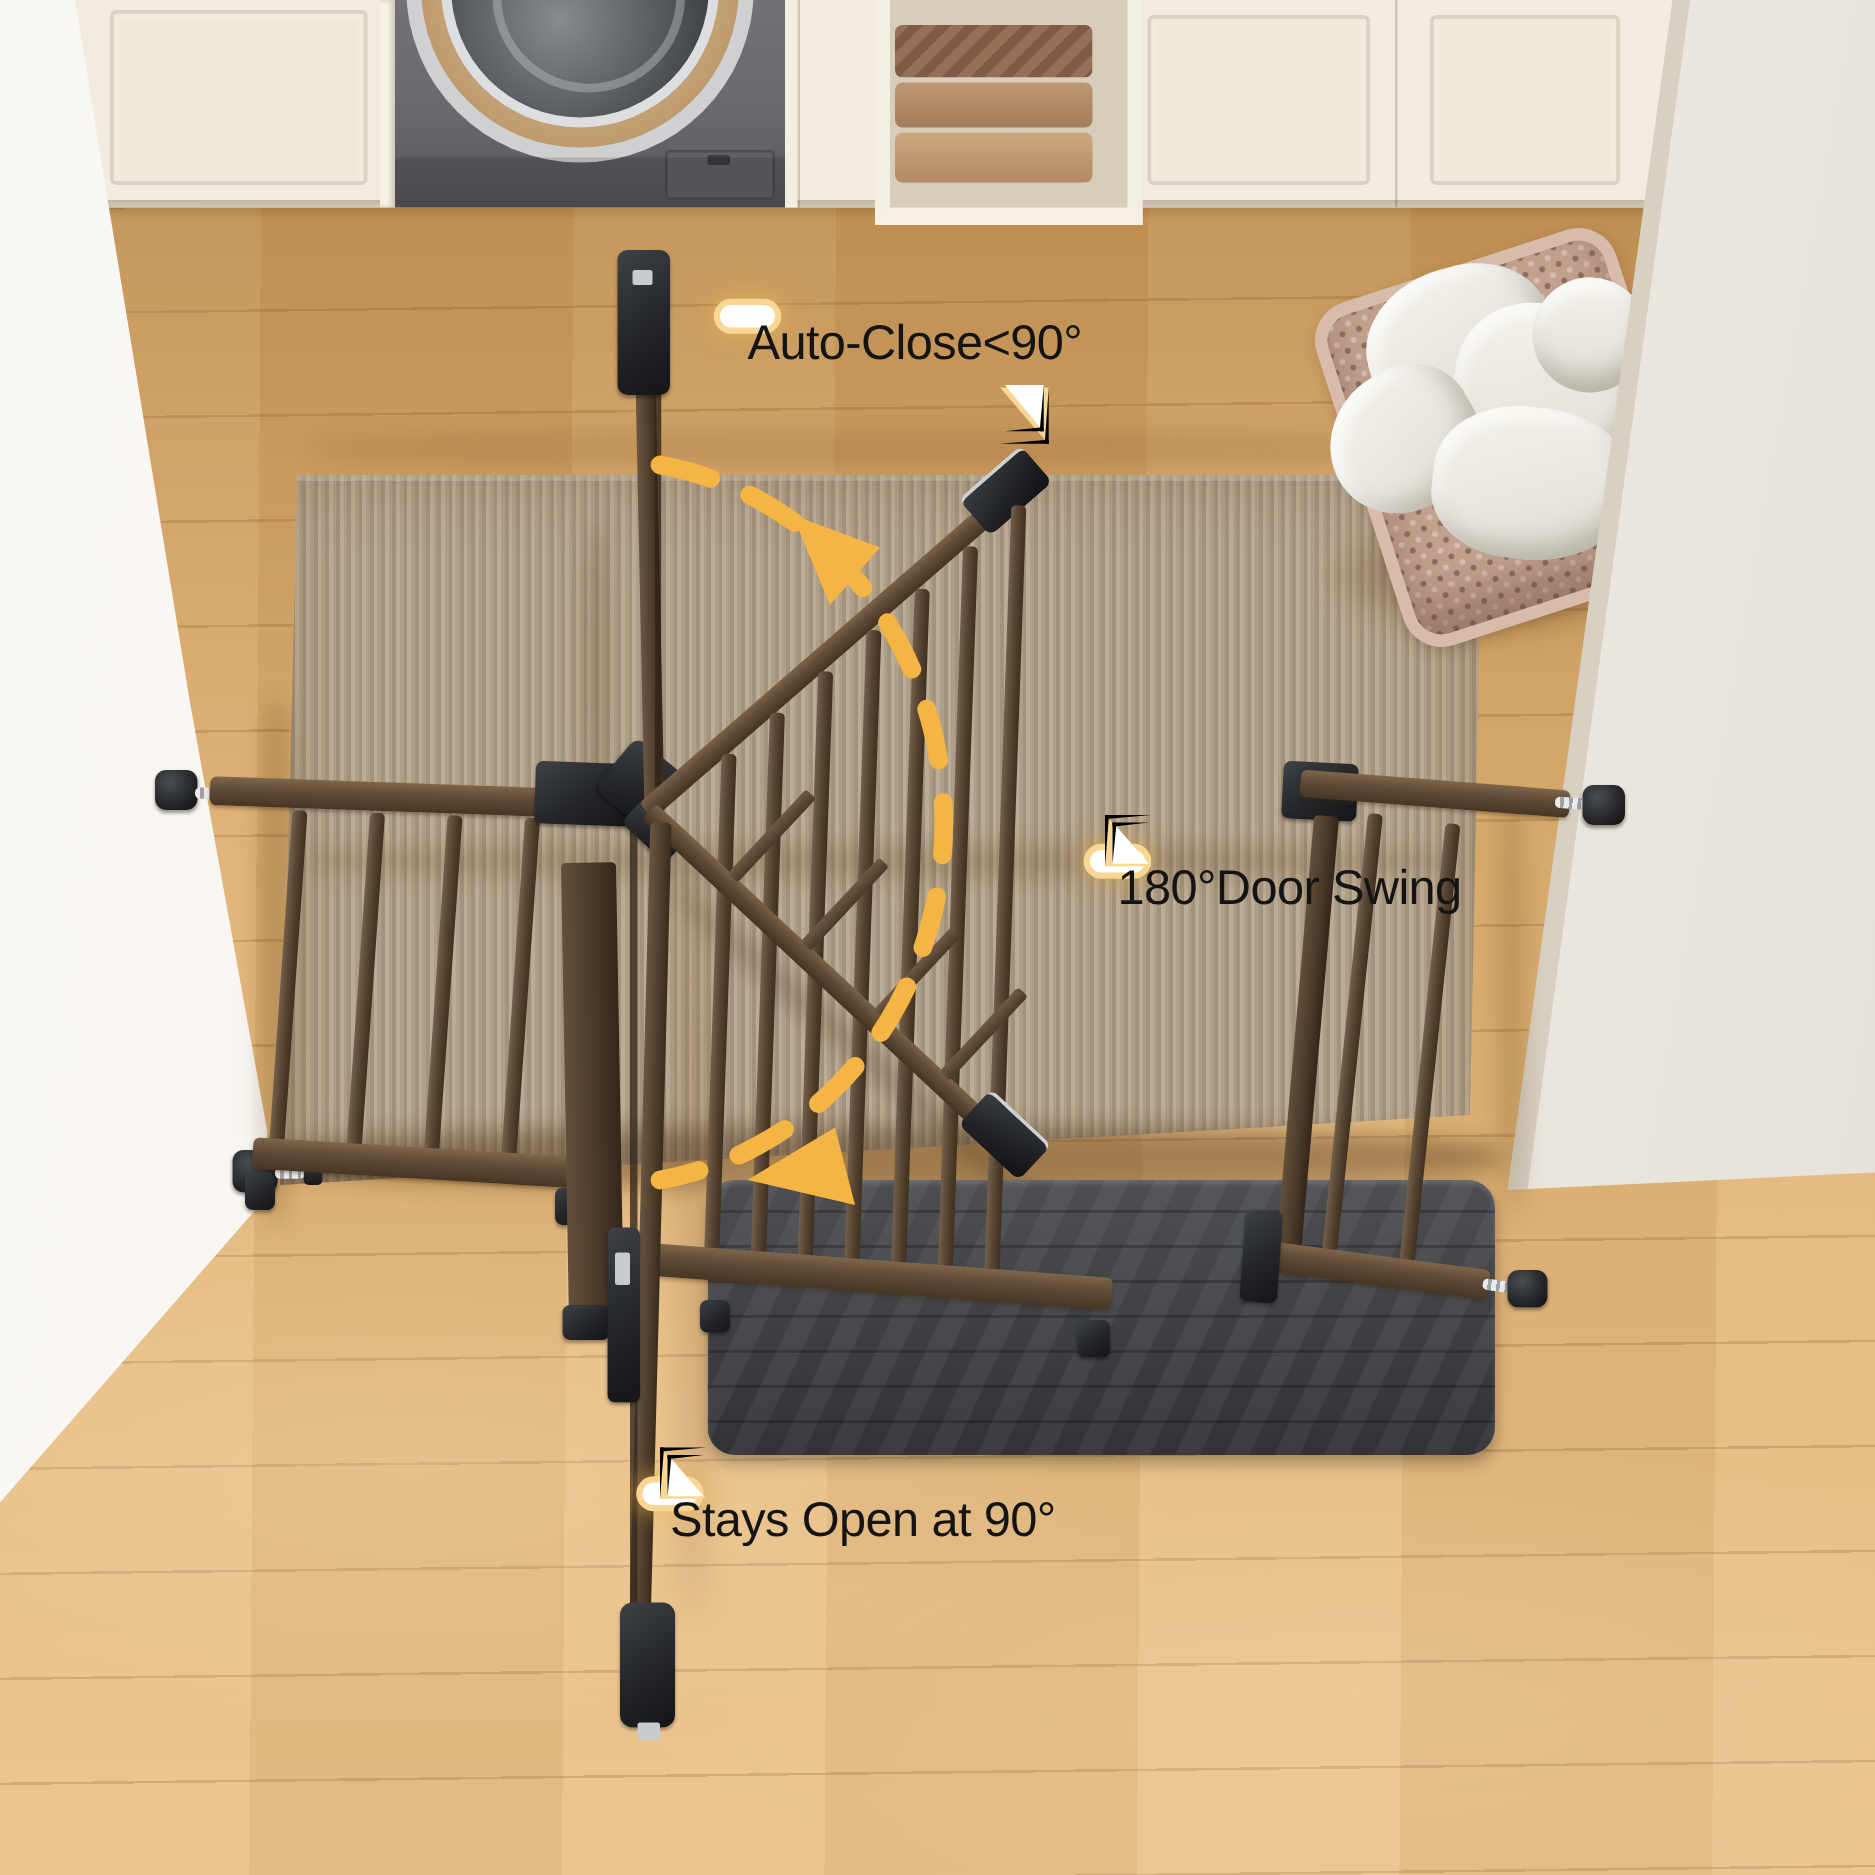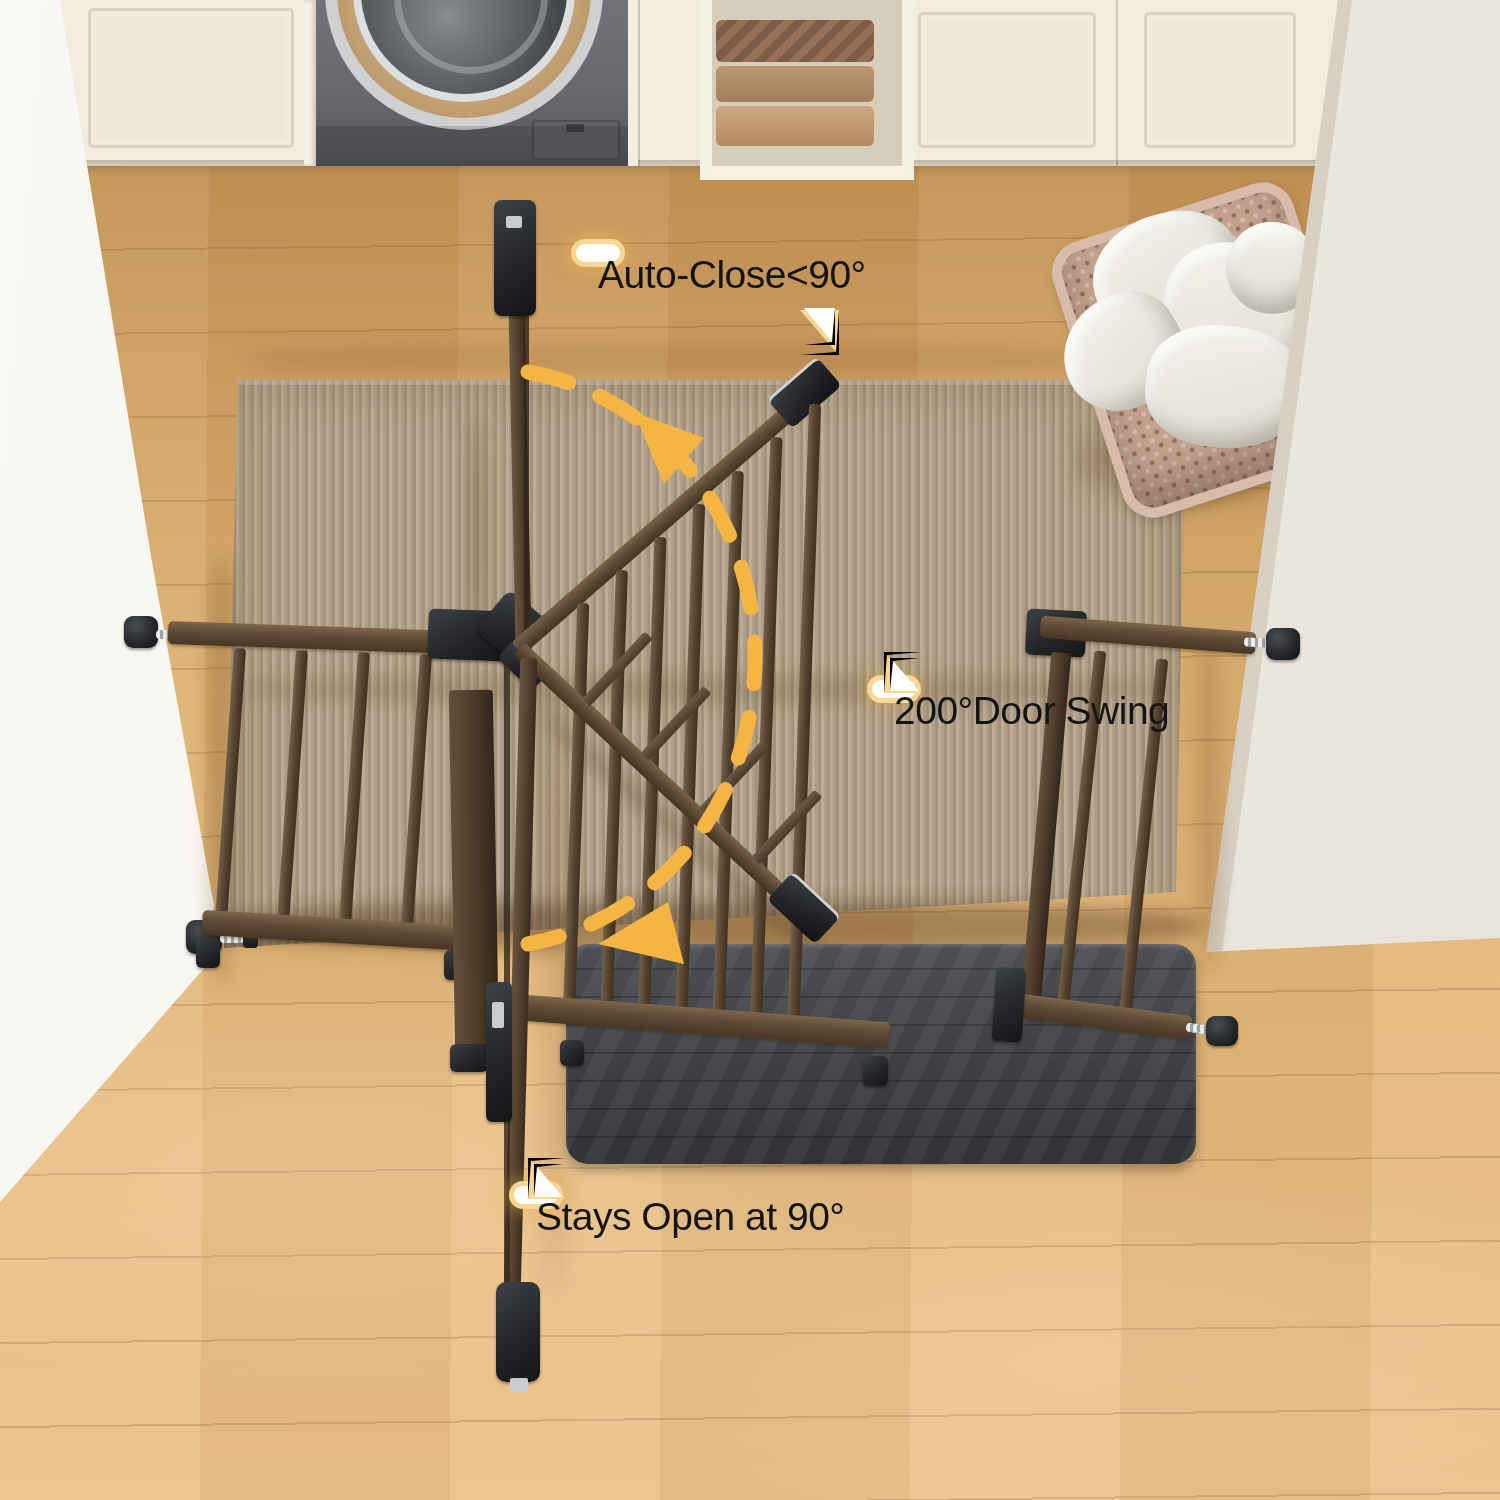--- a/index.html
+++ b/index.html
@@ -294,21 +294,21 @@
     <path d="M 598 944 L 668 902 L 684 964 Z" fill="#f4b544"></path>
   </svg>
 
   <div class="bubble" style="left:576px;top:244px;">
     <span>Auto-Close&lt;90°</span>
   </div>
   <div class="tail-glow" style="left:800px;top:310px;border-left:36px solid transparent;border-top:42px solid #f8d795;"></div>
   <div class="tail" style="left:804px;top:308px;border-left:28px solid transparent;border-top:34px solid #fff;"></div>
 
   <div class="bubble" style="left:872px;top:680px;">
-    <span>200°Door Swing</span>
+    <span>180°Door Swing</span>
   </div>
   <div class="tail-glow" style="left:884px;top:652px;border-right:34px solid transparent;border-bottom:38px solid #f8d795;"></div>
   <div class="tail" style="left:890px;top:658px;border-right:26px solid transparent;border-bottom:30px solid #fff;"></div>
 
   <div class="bubble" style="left:514px;top:1186px;">
     <span>Stays Open at 90°</span>
   </div>
   <div class="tail-glow" style="left:528px;top:1158px;border-right:34px solid transparent;border-bottom:38px solid #f8d795;"></div>
   <div class="tail" style="left:534px;top:1164px;border-right:26px solid transparent;border-bottom:30px solid #fff;"></div>
 

